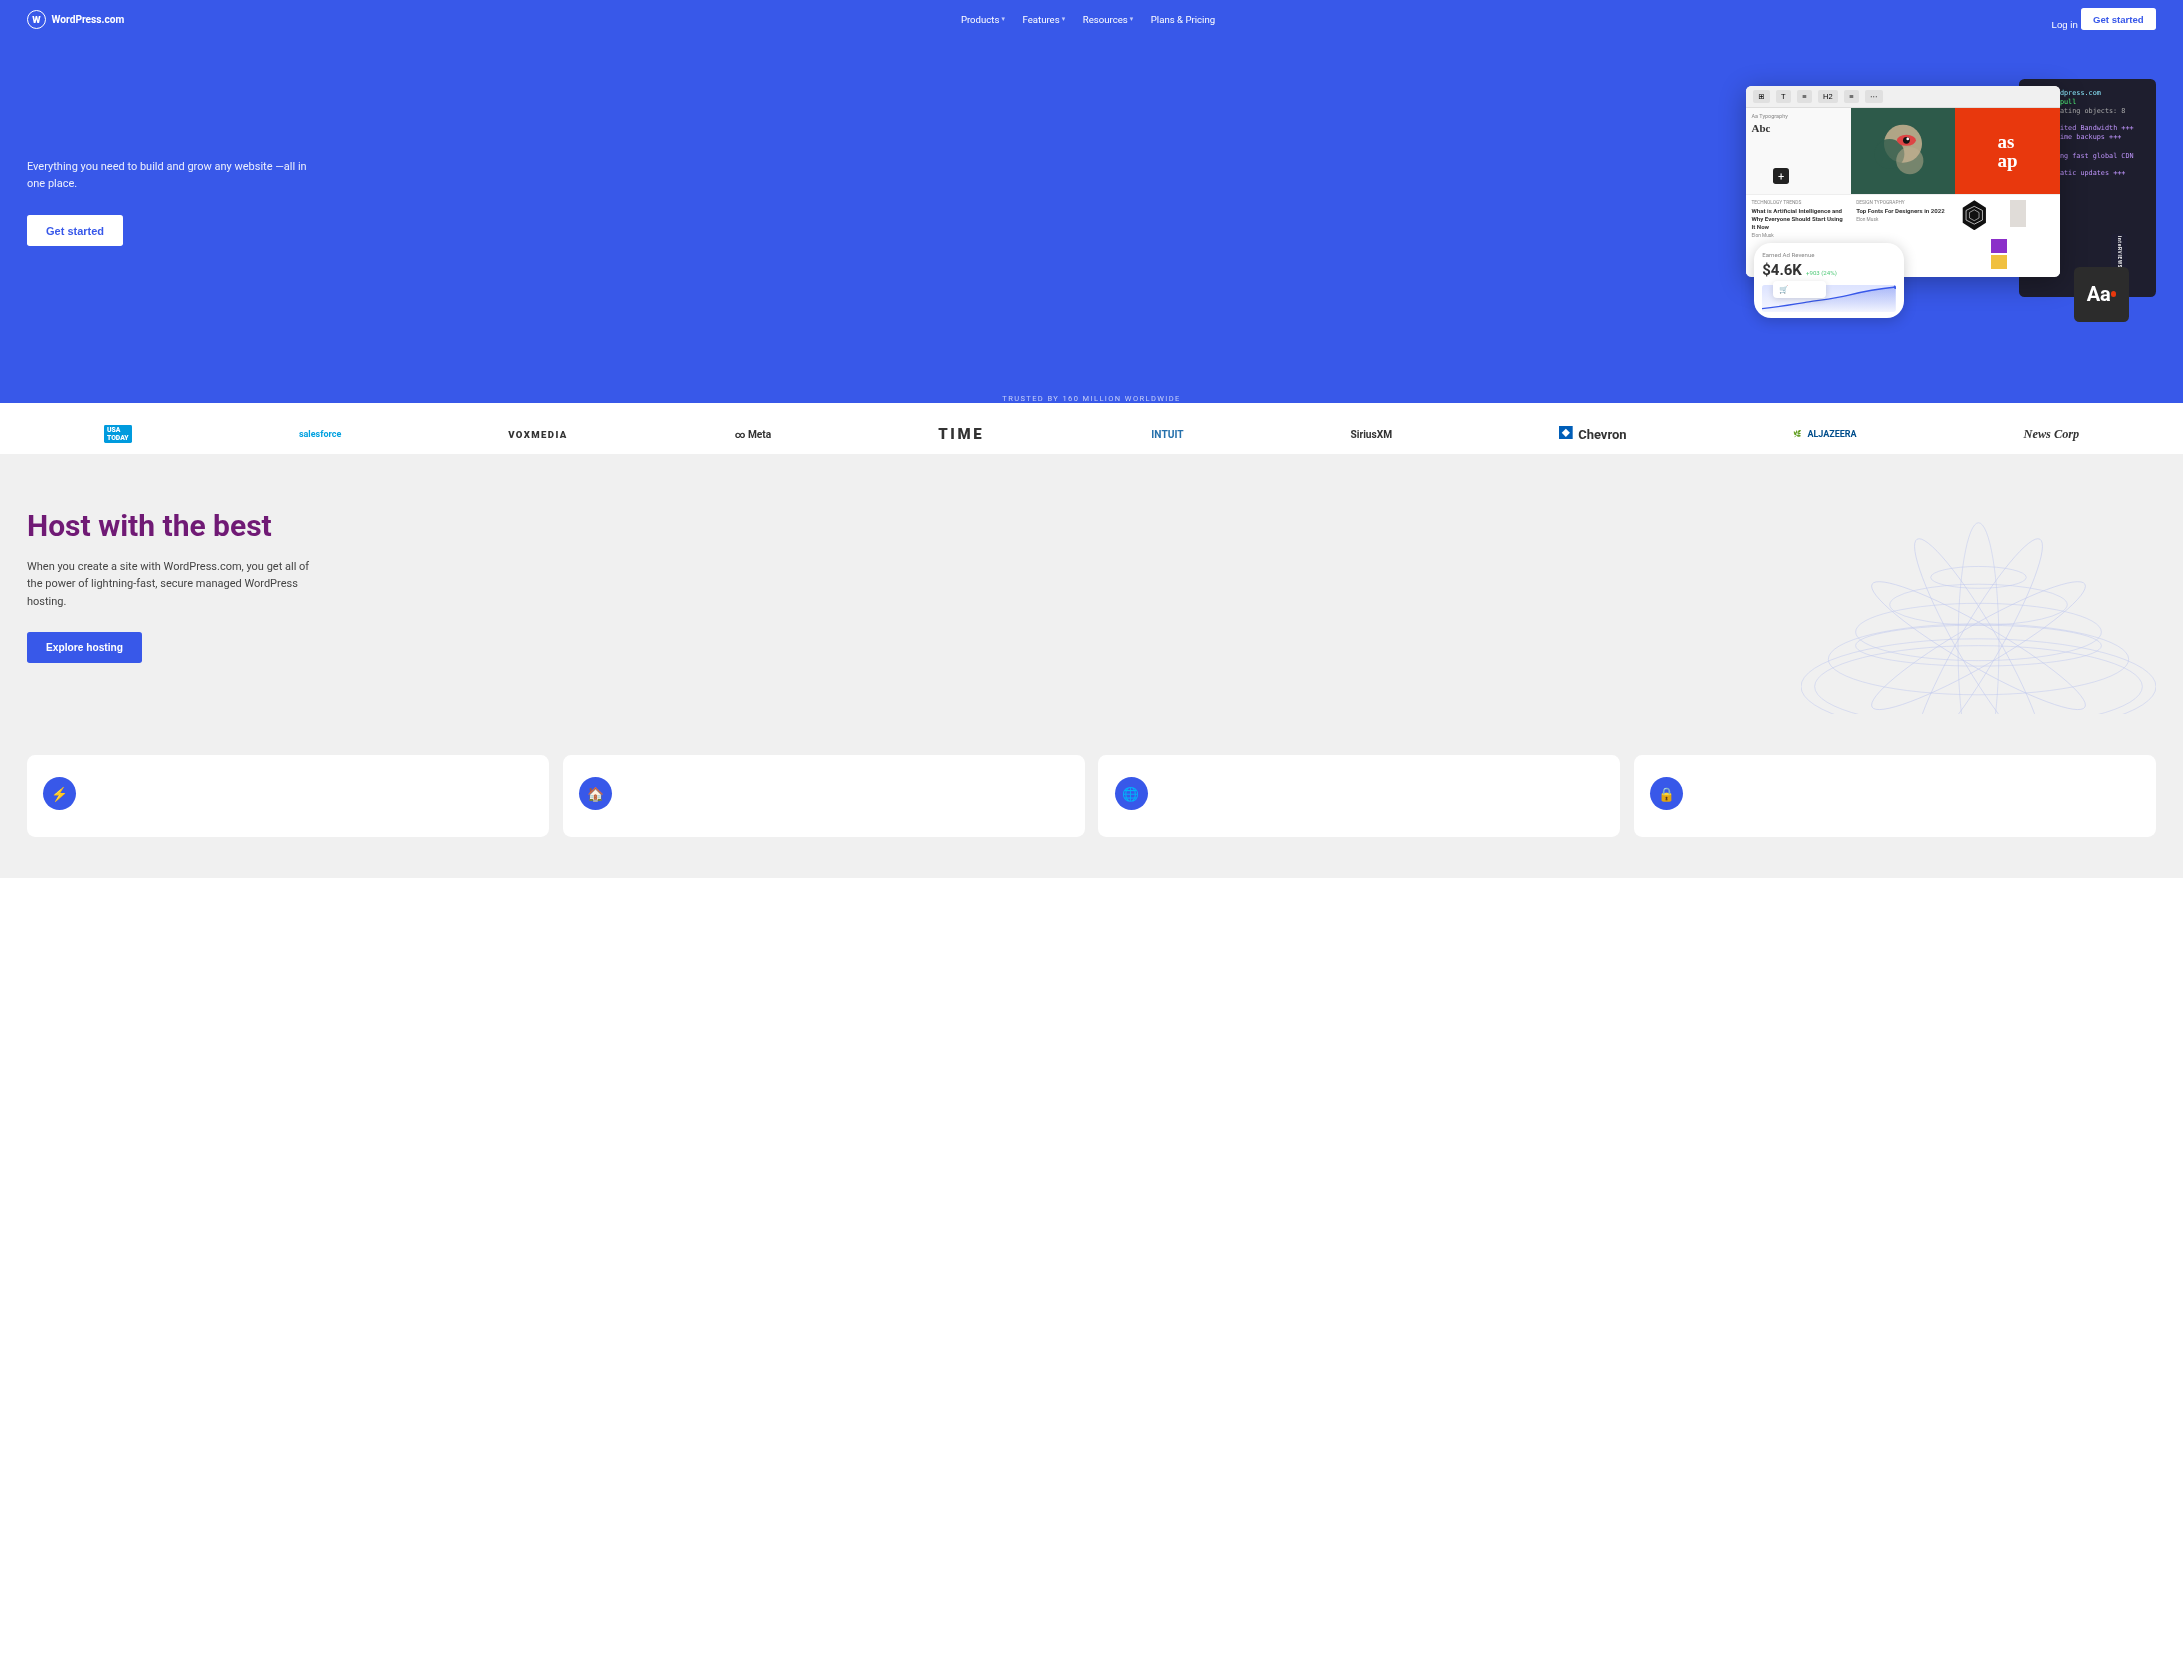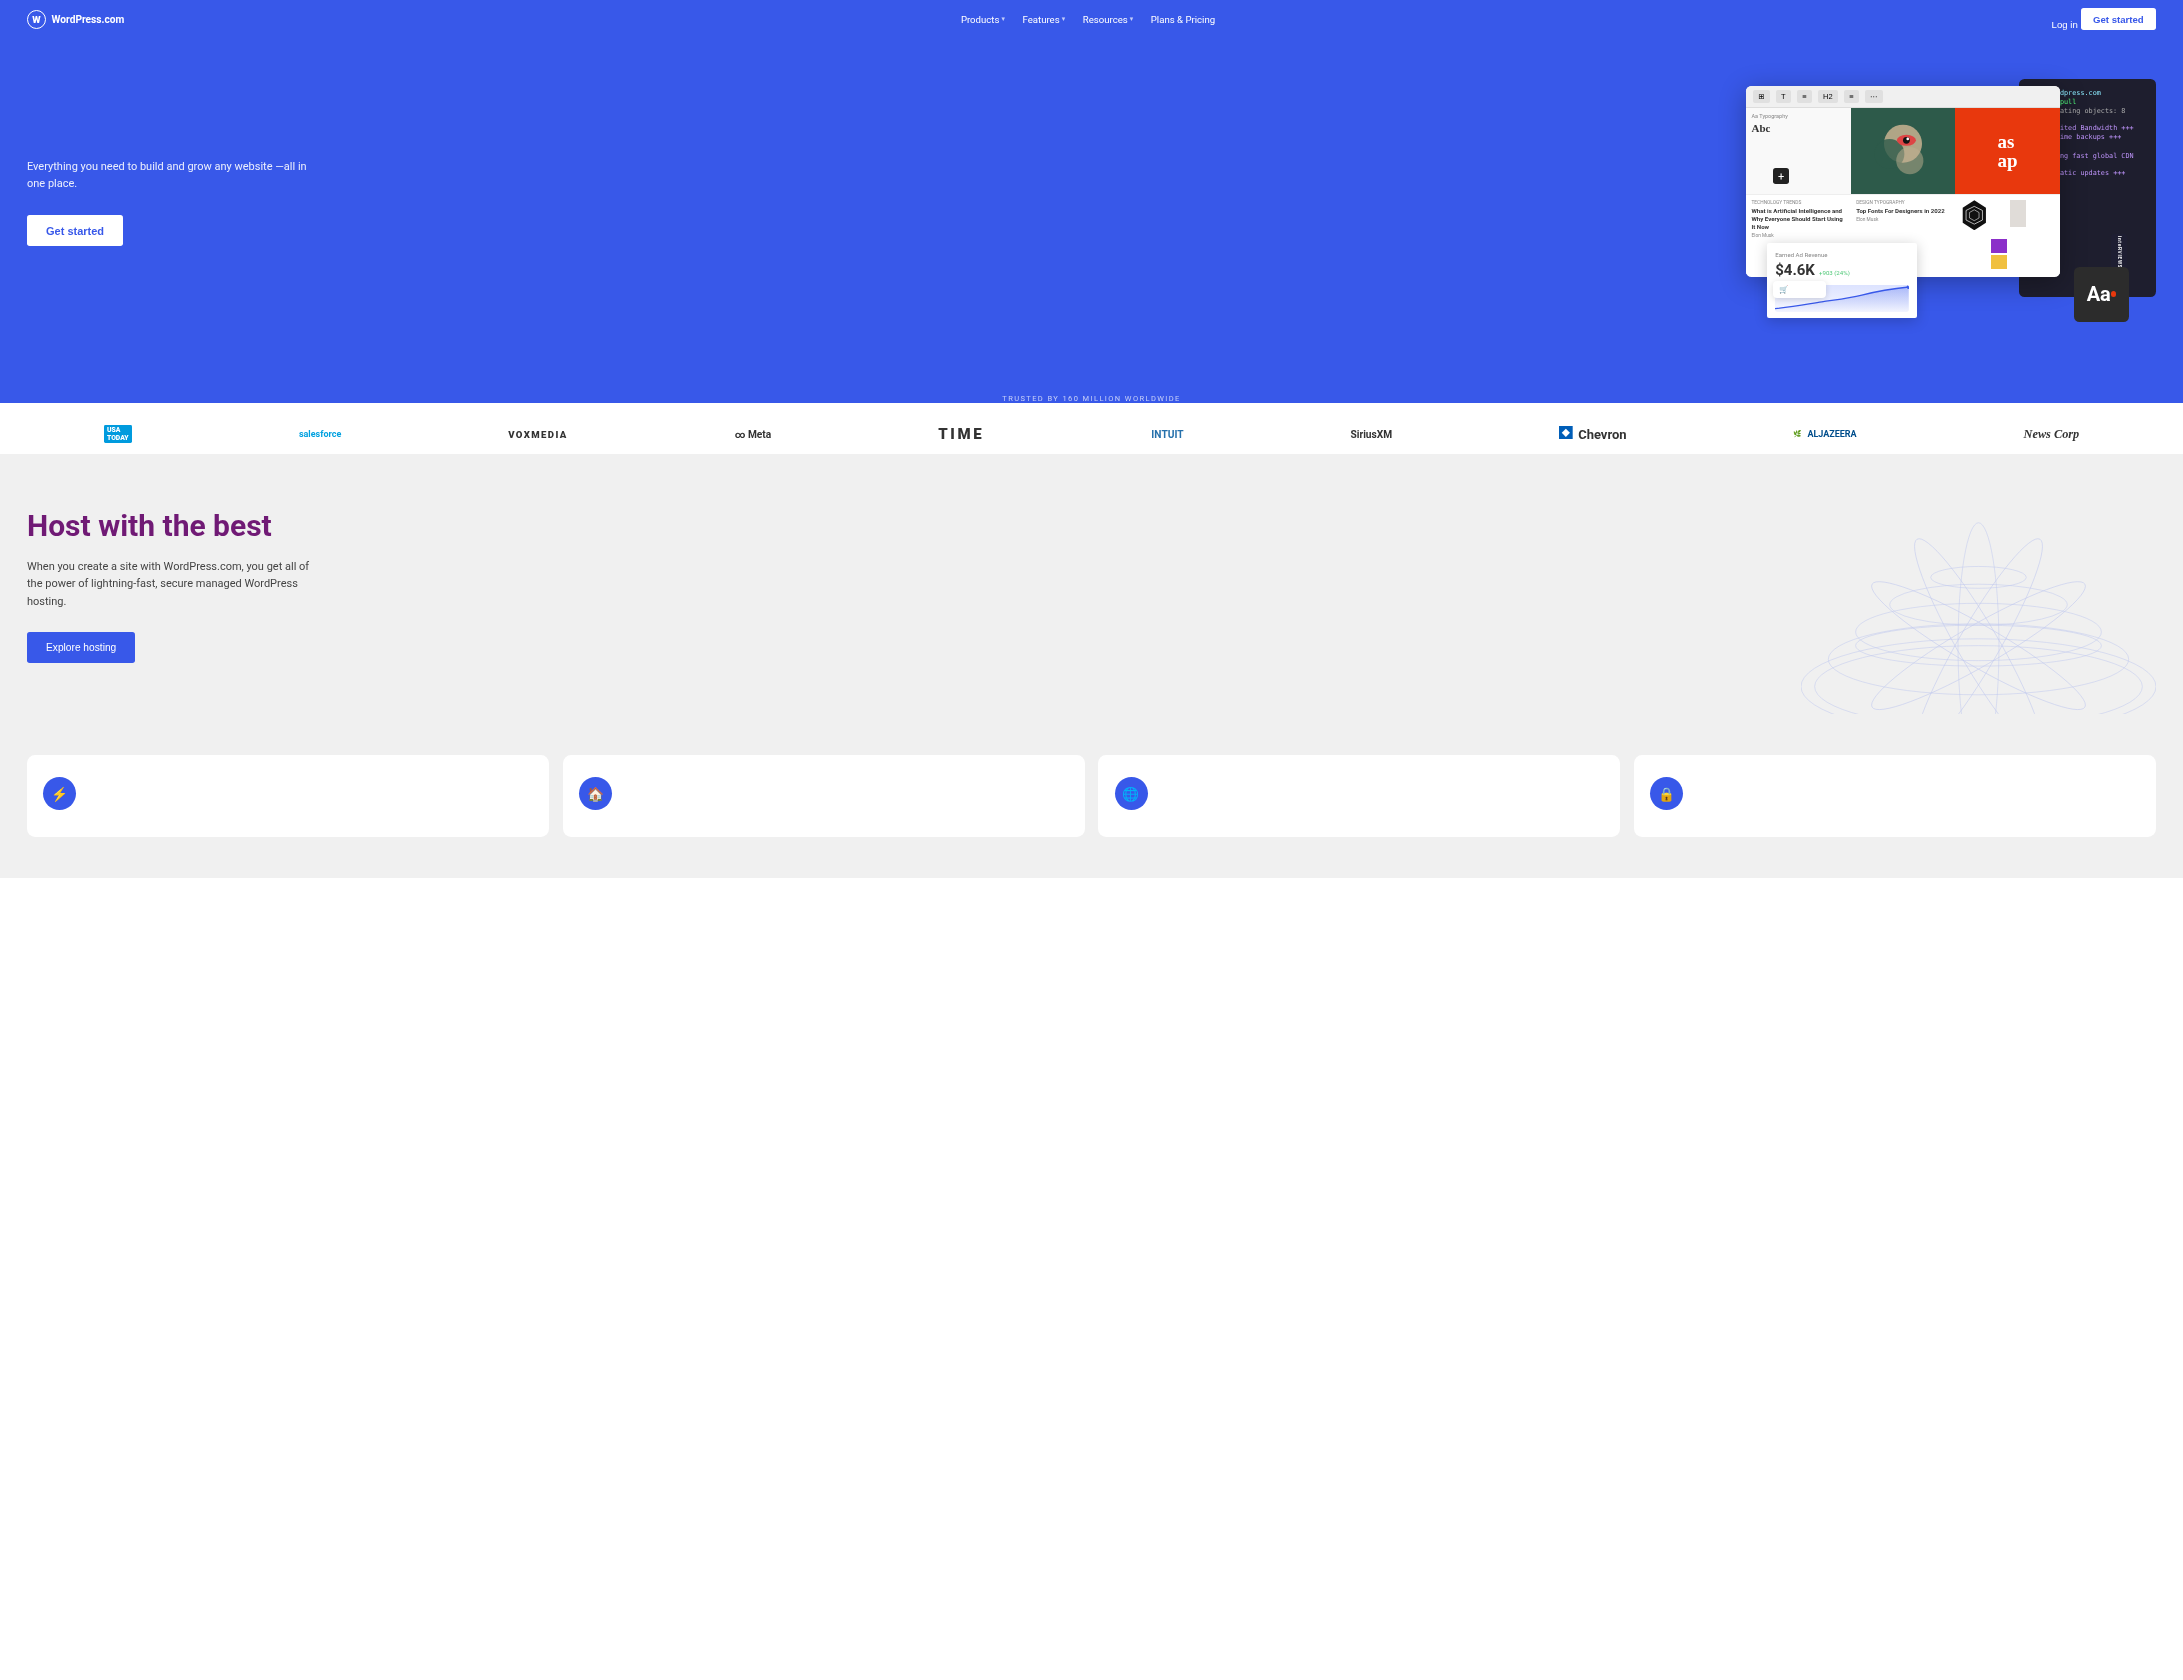--- a/index.html
+++ b/index.html
@@ -46,22 +46,22 @@
       background: #fff; border-radius: 5.5px; box-shadow: 0 5.5px 27px rgba(0,0,0,0.3);
       overflow: hidden;
     }
     .editor-toolbar {
       background: #f0f0f0; padding: 4.1px 6.8px; display: flex; align-items: center; gap: 5.5px; border-bottom: 0.7px solid #ddd;
     }
     .toolbar-btn { background: #e0e0e0; border: none; border-radius: 2px; padding: 2px 5.5px; font-size: 7.5px; cursor: pointer; }
 
     
     .revenue-widget {
-      position: absolute; left: 21px; bottom: 6.8px; width: 150px; height: 75px;
-      background: #fff; border-radius: 2px; box-shadow: 0 2.7px 13.7px rgba(0,0,0,0.2);
+      position: absolute; left: 8px; bottom: 6.8px; width: 150px; height: 75px;
+      background: #fff; border-radius: 17px; box-shadow: 0 2.7px 13.7px rgba(0,0,0,0.2);
       padding: 8.2px; font-size: 6.8px; color: #333;
     }
     .revenue-label { font-size: 6.1px; color: #888; margin-bottom: 2.7px; }
     .revenue-amount { font-size: 15px; font-weight: 700; color: #333; }
     .revenue-change { font-size: 6.1px; color: #50c878; margin-left: 4.1px; }
     .revenue-chart { margin-top: 5.5px; height: 27px; background: linear-gradient(180deg, rgba(83,115,255,0.2) 0%, rgba(83,115,255,0.05) 100%); border-radius: 2.7px; position: relative; overflow: hidden; }
 
     
     .typo-widget {
       position: absolute; right: 27px; bottom: 3.4px; width: 55px; height: 55px;
@@ -87,21 +87,21 @@
     .logo-news { font-size: 11px; font-style: italic; }
 
     
     .host-section {
       background: #f0f0f0; padding: 55px 27px 41px;
       display: flex; align-items: flex-start; justify-content: space-between;
     }
     .host-content { max-width: 287px; }
     .host-title { font-size: 30px; font-weight: 700; color: #701a75; margin-bottom: 13.7px; line-height: 1.15; }
     .host-subtitle { font-size: 11px; color: #444; line-height: 1.6; margin-bottom: 22px; }
-    .btn-explore { background: #3858e9; color: #fff; border: none; border-radius: 2.7px; padding: 9.6px 19px; font-size: 10.2px; font-weight: 400; cursor: pointer; }
+    .btn-explore { background: #3858e9; color: #fff; border: none; border-radius: 2.7px; padding: 9.6px 19px; font-size: 10.2px; font-weight: 700; cursor: pointer; }
 
     
     .globe-container { flex: 1; display: flex; align-items: flex-end; justify-content: flex-end; height: 205px; }
     .globe-svg { opacity: 0.5; }
 
     
     .cards-row {
       background: #f0f0f0; padding: 0 27px 41px;
       display: flex; gap: 13.7px;
     }

